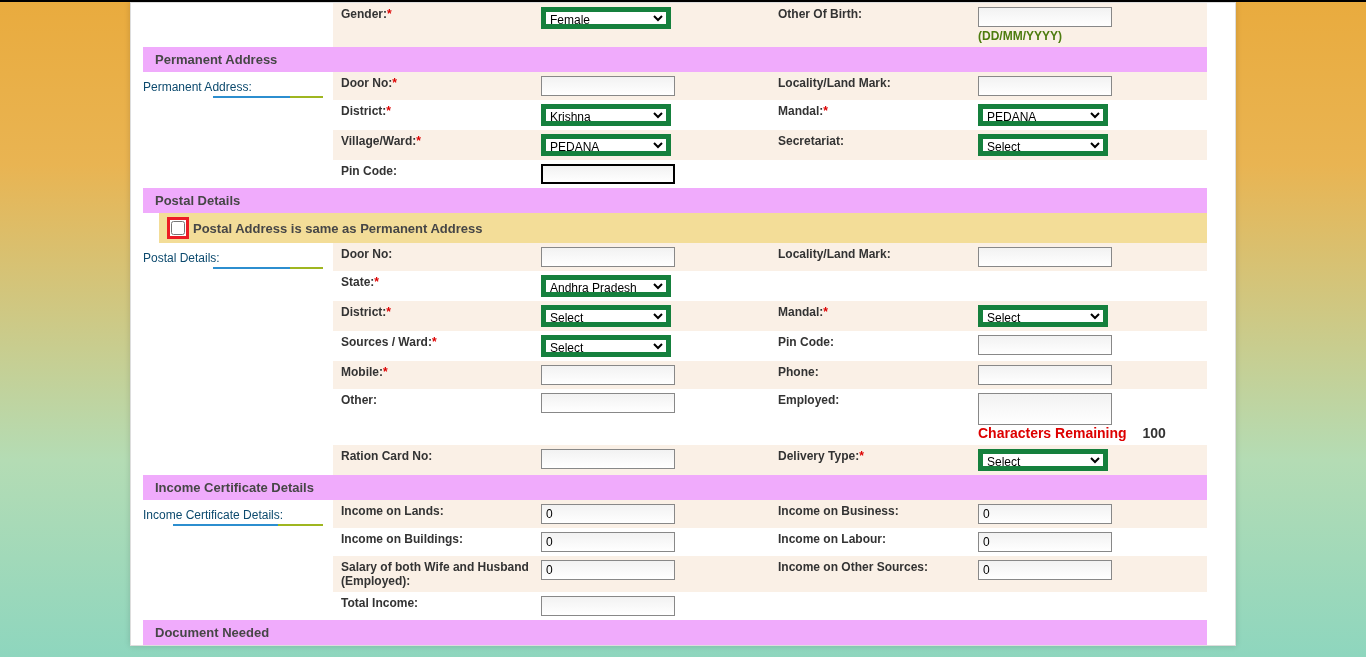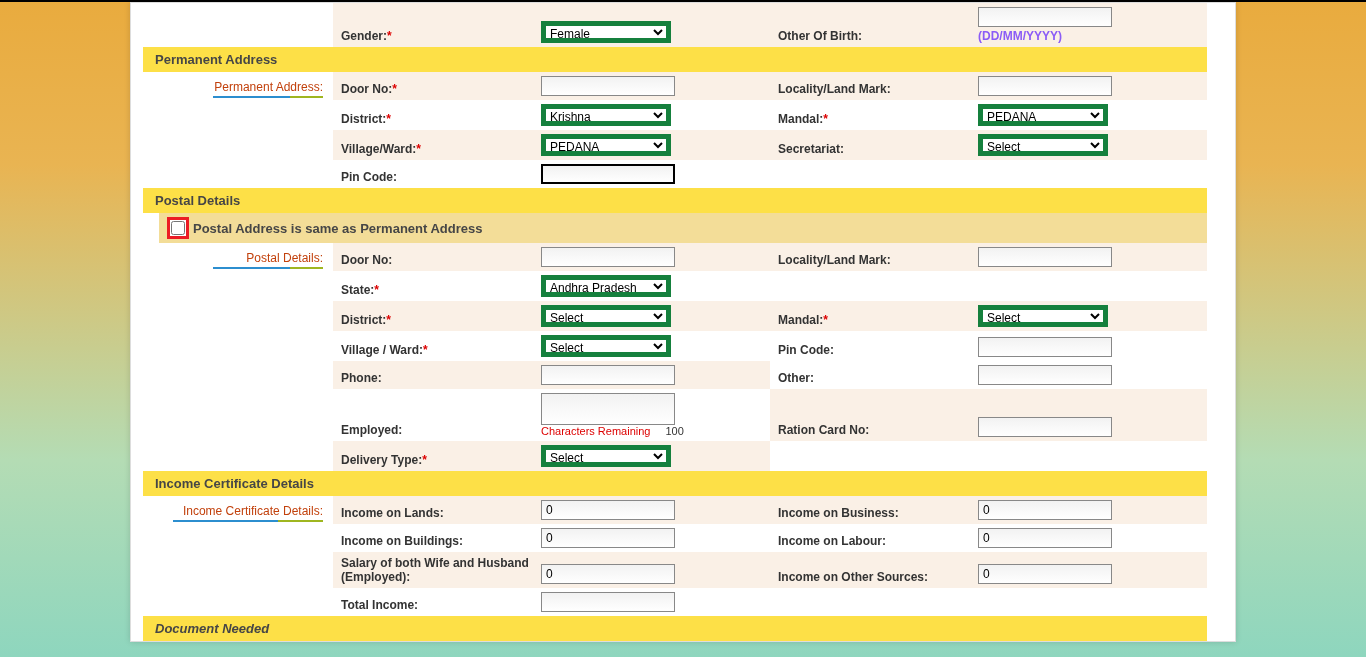--- a/index.html
+++ b/index.html
@@ -30,21 +30,21 @@
     margin: 0 auto;
     padding: 0 16px 0 0;
     border: 1px solid #ddd;
     box-shadow: 0 0 6px rgba(0,0,0,.15);
   }
   .content {
     background: #fff;
     padding: 0 12px;
   }
   .section-hdr {
-    background: #fde047;
+    background: #f0abfc;
     color: #464646;
     font-weight: bold;
     padding: 5px 12px;
     font-size: 13px;
   }
   .sub-hdr {
     background: #f3dd98;
     color: #464646;
     font-weight: bold;
     padding: 4px 8px;
@@ -59,22 +59,22 @@
     display: inline-flex;
     margin-right: 4px;
     background:#fff;
   }
   .form-body {
     display: flex;
     background: #fff;
   }
   .sidelabel {
     width: 190px;
-    text-align: right;
-    color: #c2410c;
+    text-align: left;
+    color: #0c4a6e;
     padding: 8px 10px 0 0;
     font-size: 12px;
   }
   .sidelabel .lbl {
     display: inline-block;
     padding-bottom: 2px;
   }
   .sidelabel .under {
     height: 2px;
     width: 110px;
@@ -82,21 +82,21 @@
     background: linear-gradient(to right, #2c8ecf 70%, #9fb620 70%);
   }
   .grid {
     flex: 1;
     display: grid;
     grid-template-columns: 1fr 1fr;
     gap: 0;
   }
   .row {
     display: flex;
-    align-items: flex-end;
+    align-items: flex-start;
     padding: 4px 8px;
     min-height: 28px;
   }
   .row.odd { background: #faf0e6; }
   .row.even { background: #fff; }
   .row .k {
     width: 200px;
     font-weight: bold;
     color: #333;
     font-size: 12px;
@@ -112,23 +112,23 @@
     height: 20px;
   }
   textarea { height: 32px; resize: none; vertical-align:top; }
   select {
     border: 5px solid #15803d;
     background: #fff;
     font: inherit;
     height: 22px;
     width: 130px;
   }
-  .dob-hint { color: #8b5cf6; font-weight: bold; font-size: 12px; margin-top: 2px; }
+  .dob-hint { color: #4d7c0f; font-weight: bold; font-size: 12px; margin-top: 2px; }
   .focus-border { border: 2px solid #000 !important; }
-  .remark-line { color: #d00; font-weight: normal; font-size: 11px; }
+  .remark-line { color: #d00; font-weight: bold; font-size: 14px; }
   .remark-line .count { color: #333; margin-left: 12px; }
 </style>
 </head>
 <body>
 
 <div class="outer">
 <div class="top-strip"></div>
 <div class="page">
 <div class="content">
 
@@ -216,25 +216,29 @@
     <div class="row even"></div>
     <div class="row odd">
       <div class="k"><span>District:</span><span class="req">*</span></div>
       <div class="v"><select><option>Select</option></select></div>
     </div>
     <div class="row odd">
       <div class="k"><span>Mandal:</span><span class="req">*</span></div>
       <div class="v"><select><option>Select</option></select></div>
     </div>
     <div class="row even">
-      <div class="k"><span>Village / Ward:</span><span class="req">*</span></div>
+      <div class="k"><span>Sources / Ward:</span><span class="req">*</span></div>
       <div class="v"><select><option>Select</option></select></div>
     </div>
     <div class="row even">
       <div class="k">Pin Code:</div>
+      <div class="v"><input type="text" style=""></div>
+    </div>
+    <div class="row odd">
+      <div class="k"><span>Mobile:</span><span class="req">*</span></div>
       <div class="v"><input type="text" style=""></div>
     </div>
     <div class="row odd">
       <div class="k">Phone:</div>
       <div class="v"><input type="text" style=""></div>
     </div>
     <div class="row even">
       <div class="k">Other:</div>
       <div class="v"><input type="text" style=""></div>
     </div>
@@ -291,17 +295,17 @@
       <div class="v"><input type="text" value="0" style=""></div>
     </div>
     <div class="row even">
       <div class="k">Total Income:</div>
       <div class="v"><input type="text" style=""></div>
     </div>
     <div class="row even"></div>
   </div>
 </div>
 
-<div class="section-hdr" style="border-bottom:none;font-style:italic;">Document Needed</div>
+<div class="section-hdr" style="border-bottom:none;">Document Needed</div>
 
 </div>
 </div>
 </div>
 
 </body></html>

